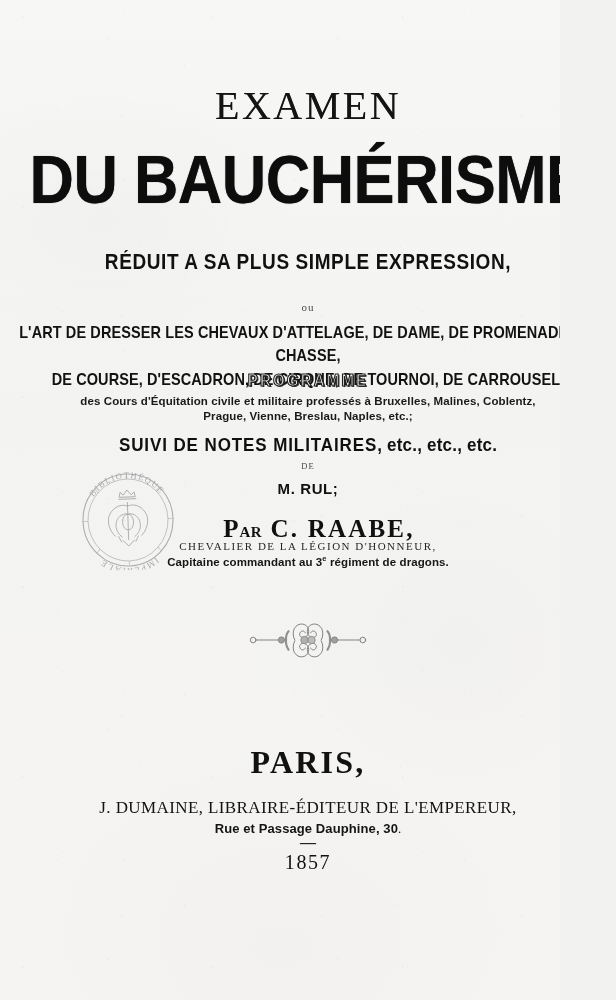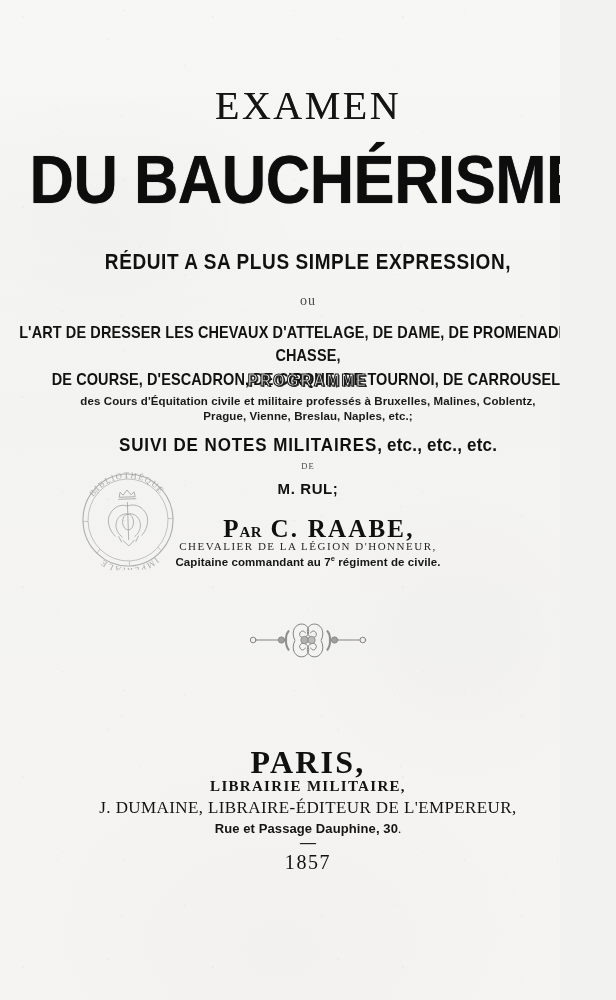--- a/index.html
+++ b/index.html
@@ -82,22 +82,22 @@
     font-family: "Liberation Sans", sans-serif;
     font-size: 19px;
     font-weight: 700;
     letter-spacing: .6px;
     transform: scaleY(1.14);
     transform-origin: 50% 0;
     color: #111;
   }
 
   #ou {
-    top: 293px;
-    font-size: 14px;
+    top: 301px;
+    font-size: 11px;
     letter-spacing: 1px;
     color: #4a4a4a;
   }
 
   
   #lart {
     top: 320px;
     font-family: "Liberation Sans", sans-serif;
     font-size: 14.5px;
     font-weight: 700;
@@ -337,21 +337,21 @@
     </svg>
   </div>
 
   <div class="block" id="par">
     <span>P</span><span class="sc">AR</span><span class="nm"> C. RAABE,</span>
   </div>
 
   <div class="block" id="chev">CHEVALIER DE LA LÉGION D'HONNEUR,</div>
 
   <div class="block" id="capit">
-    <span>Capitaine commandant au 7</span><sup>e</sup><span> régiment de civile.</span>
+    <span>Capitaine commandant au 3</span><sup>e</sup><span> régiment de dragons.</span>
   </div>
 
   <div id="ornament">
     <svg viewBox="0 0 140 52" width="124" height="46" aria-hidden="true">
       <g stroke="#3a3a3a" stroke-width="1.1" fill="none" stroke-linecap="round">
 
         <line x1="6" y1="26" x2="46" y2="26"></line>
         <line x1="94" y1="26" x2="134" y2="26"></line>
         <circle cx="8" cy="26" r="3.2" fill="#f1f0ee"></circle>
         <circle cx="132" cy="26" r="3.2" fill="#f1f0ee"></circle>
@@ -367,21 +367,20 @@
         <path d="M 48,16 C 44,20 44,32 48,37" stroke-width="2.4" stroke="#555"></path>
         <path d="M 92,16 C 96,20 96,32 92,37" stroke-width="2.4" stroke="#555"></path>
       </g>
       <circle cx="66" cy="26" r="4.2" fill="#8a8a8a" stroke="#3a3a3a" stroke-width=".8"></circle>
       <circle cx="74" cy="26" r="4.2" fill="#9a9a9a" stroke="#3a3a3a" stroke-width=".8"></circle>
     </svg>
   </div>
 
   <div class="block" id="paris">PARIS,</div>
 
-  <div class="block" id="lib">LIBRAIRIE MILITAIRE,</div>
 
   <div class="block" id="dumaine">J. DUMAINE, LIBRAIRE-ÉDITEUR DE L'EMPEREUR,</div>
 
   <div class="block" id="rue">
     <span>Rue et Passage Dauphine, 30</span><span class="dot">.</span>
   </div>
 
   <div class="block" id="dash">—</div>
 
   <div class="block" id="year">1857</div>

